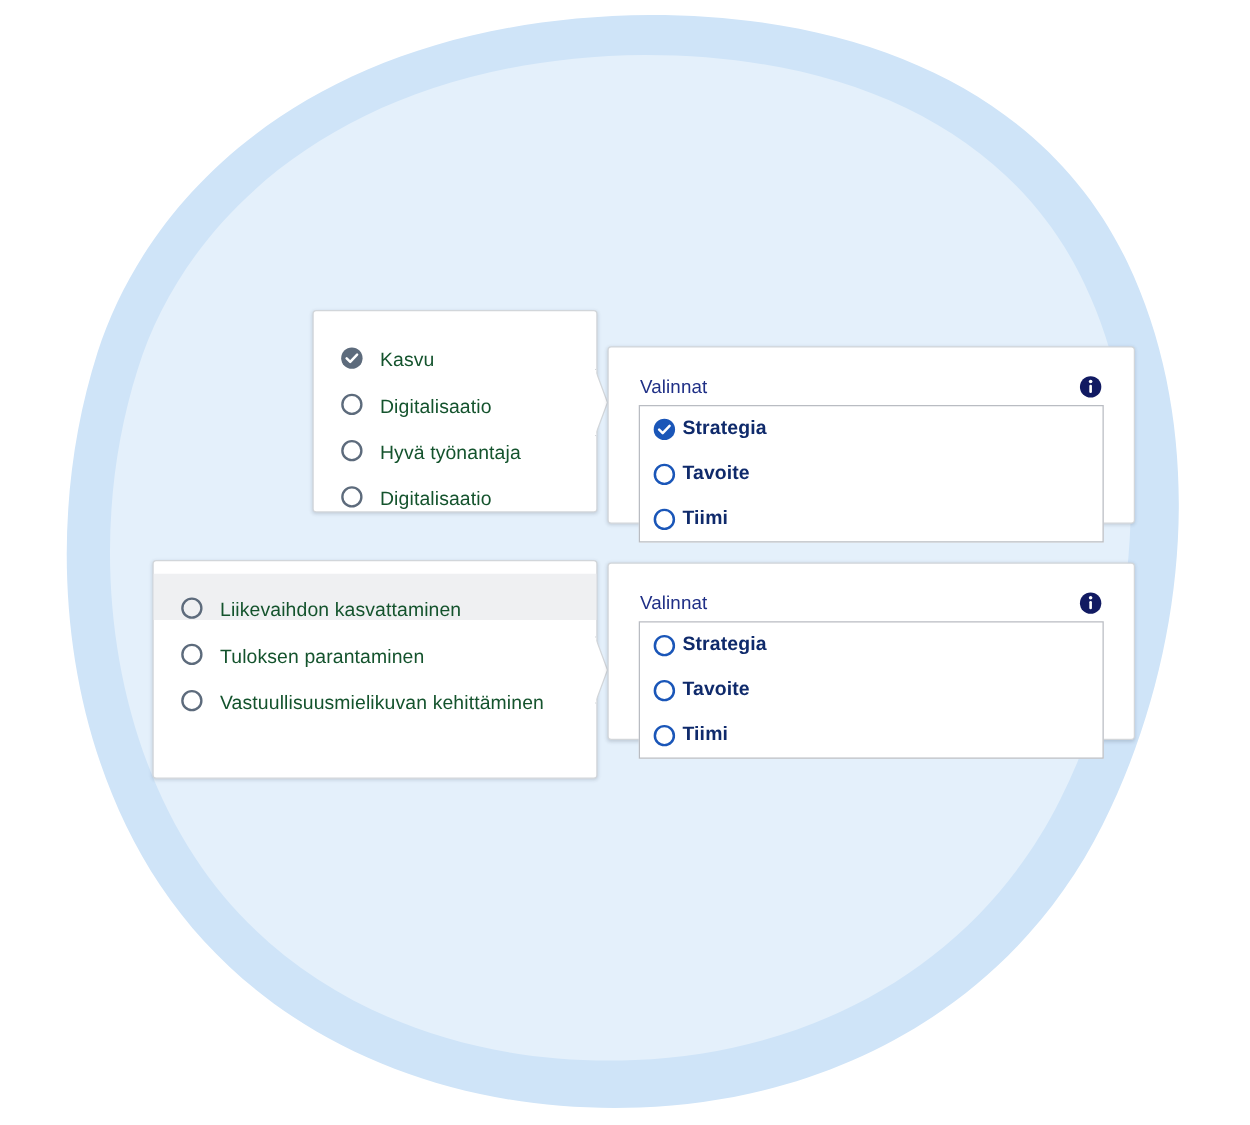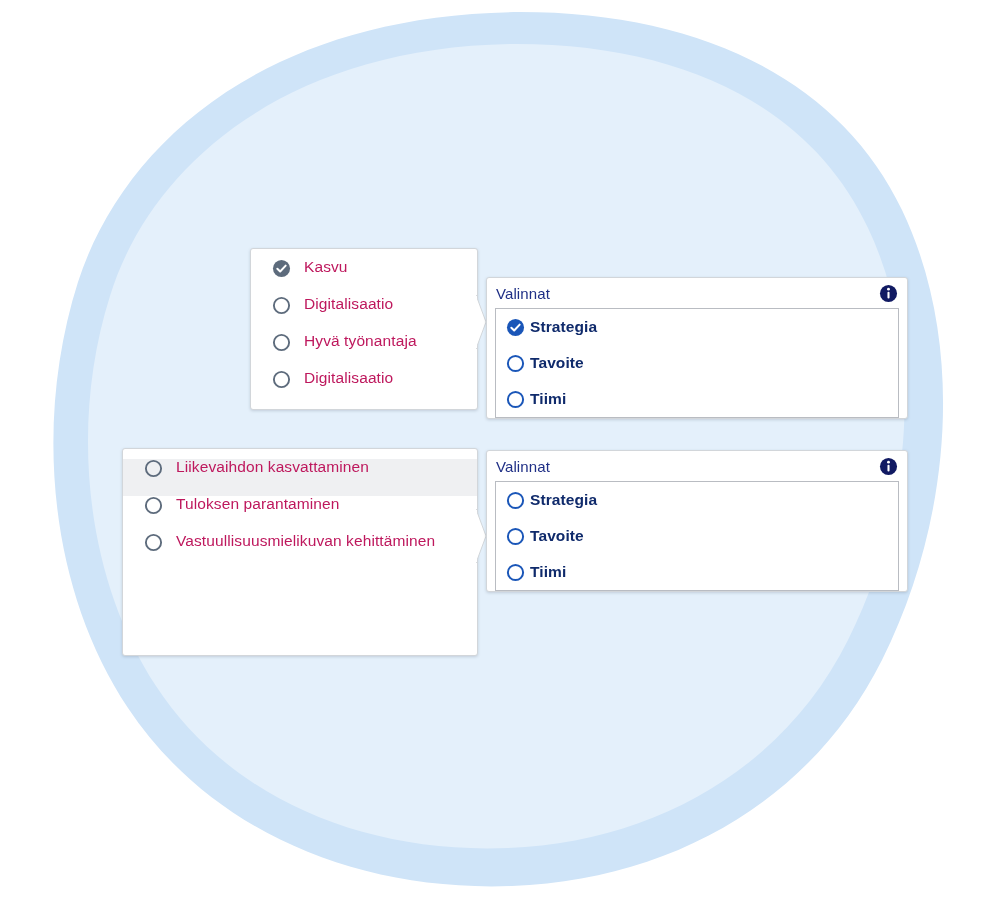--- a/index.html
+++ b/index.html
@@ -35,26 +35,26 @@
     border: 1px solid #d2d6da;
     border-radius: 3px;
     box-shadow: 0 1px 3px rgba(40,50,70,0.18);
   }
 
   
   .src-panel { padding: 10px 0 10px 0; }
 
   .src-row {
     display: flex;
-    align-items: flex-start;
+    align-items: flex-end;
     gap: 13px;
     height: 37px;
     padding: 0 18px 0 21px;
     font-size: 15.5px;
-    color: #be185d;
+    color: #14532d;
     letter-spacing: 0.1px;
     white-space: nowrap;
   }
   .src-row.selected-bg {
     background: #eff0f2;
   }
   .src-row .label { line-height: 1; }
 
   
   .ic {
@@ -67,21 +67,21 @@
   
   .notch {
     position: absolute;
     left: 100%;
     width: 20px;
     height: 54px;
     margin-left: -1px;
   }
 
   
-  .val-card { padding: 0; }
+  .val-card { padding: 16px; }
 
   .val-head {
     display: flex;
     align-items: center;
     justify-content: space-between;
     height: 30px;
     padding: 0 9px 0 9px;
   }
   .val-title {
     font-size: 15px;
@@ -208,21 +208,21 @@
       </div>
       <div class="val-row">
         <svg class="ic-b" viewBox="0 0 20 20">
           <circle cx="10" cy="10" r="8" fill="none" stroke="#1a56b8" stroke-width="2.1"></circle>
         </svg>
         <span class="label">Tiimi</span>
       </div>
     </div>
   </div>
 
-  <div class="card src-panel" style="left:122px; top:448px; width:356px; height:208px;">
+  <div class="card src-panel" style="left:122px; top:448px; width:356px; height:175px;">
 
     <div class="src-row selected-bg">
       <svg class="ic" viewBox="0 0 20 20">
         <circle cx="10" cy="10" r="8" fill="none" stroke="#5d6b7c" stroke-width="2"></circle>
       </svg>
       <span class="label">Liikevaihdon kasvattaminen</span>
     </div>
 
     <div class="src-row">
       <svg class="ic" viewBox="0 0 20 20">

